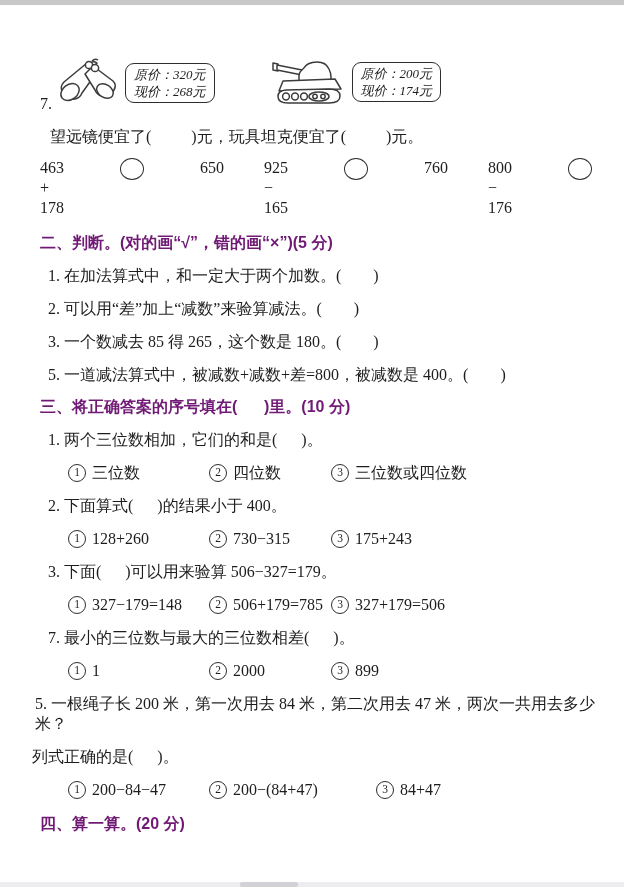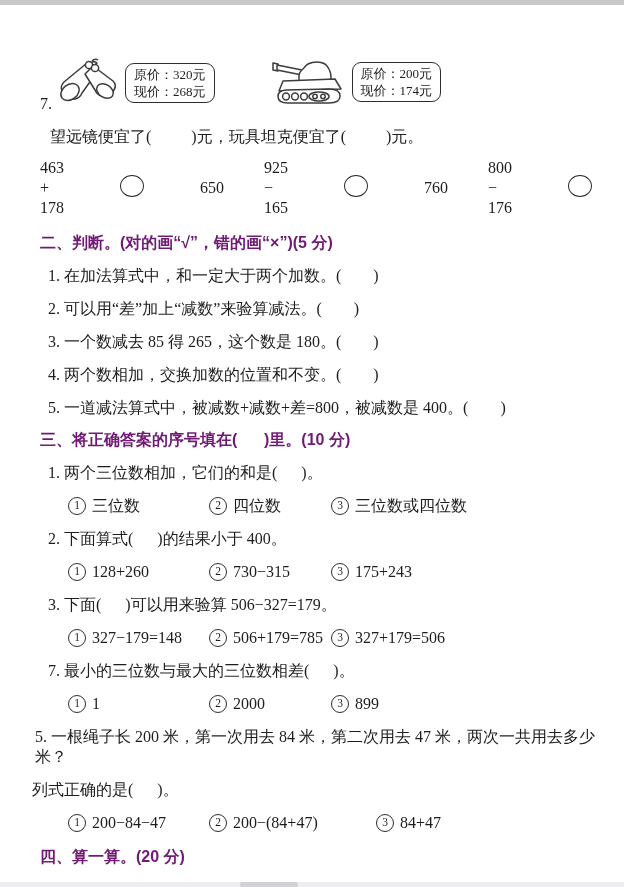--- a/index.html
+++ b/index.html
@@ -7,37 +7,37 @@
     width:624px;height:887px;overflow:hidden;background:#ffffff;position:relative;
     font-family:"Liberation Serif","DejaVu Serif",serif;color:#1d1d1d;
     -webkit-font-smoothing:antialiased;
   }
   .top-bar{height:5px;background:#c8c8c8;width:100%;}
   .page{padding:46px 28px 0 40px;font-size:16px;}
   .line{white-space:pre-wrap;line-height:20px;}
   
   .q7-row{display:flex;align-items:flex-end;height:58px;margin-top:4px;}
   .qnum{line-height:18px;margin-right:4px;}
-  .q7-fig{display:flex;align-items:flex-start;align-self:flex-start;}
+  .q7-fig{display:flex;align-items:flex-start;align-self:flex-start;font-style:italic;}
   .fig-icon{flex:0 0 auto;}
   .price-box{
     border:1.6px solid #2e2e2e;border-radius:9px;padding:2px 8px;margin-left:5px;
     font-size:13px;line-height:17px;white-space:nowrap;align-self:center;
   }
   .q7-spacer{width:56px;}
   .statement{margin-top:14px;margin-left:10px;}
   
   .q8-head{margin-top:16px;display:flex;align-items:center;}
   .circle{
     display:inline-block;width:22px;height:20px;border:1.4px solid #2e2e2e;
     border-radius:50%;background:#fff;flex:0 0 auto;
   }
   .q8-head .circle{width:21px;height:19px;margin:0 1px 6px 1px;}
   .q8-row{margin-top:11px;display:flex;align-items:center;}
-  .cmp-group{display:flex;align-items:center;margin-right:0;gap:47px;}
+  .cmp-group{display:flex;margin-right:0;gap:47px;}
   .cmp-group + .cmp-group{margin-left:40px;}
   .cmp-left{word-spacing:7px;}
   .cmp-group .circle{margin:0 9px 4px 9px;}
   
   .sec-title{
     font-family:"Liberation Sans","DejaVu Sans",sans-serif;font-weight:700;
     color:#701a75;line-height:20px;white-space:pre-wrap;
   }
   .sec2-title{margin-top:15px;}
   .sec3-title{margin-top:12px;}
@@ -143,21 +143,20 @@
         </div>
       </div>
   </section>
 
   <section>
     <div class="sec-title sec2-title">二、判断。(对的画“√”，错的画“×”)(5 分)</div>
     <div id="sec2-items">
         <div class="line tf-item">1. 在加法算式中，和一定大于两个加数。(        )</div>
         <div class="line tf-item">2. 可以用“差”加上“减数”来验算减法。(        )</div>
         <div class="line tf-item">3. 一个数减去 85 得 265，这个数是 180。(        )</div>
-        <div class="line tf-item">4. 两个数相加，交换加数的位置和不变。(        )</div>
         <div class="line tf-item">5. 一道减法算式中，被减数+减数+差=800，被减数是 400。(        )</div>
       </div>
   </section>
 
   <section>
     <div class="sec-title sec3-title">三、将正确答案的序号填在(      )里。(10 分)</div>
     <div id="sec3-items">
         <div class="line stem">1. 两个三位数相加，它们的和是(      )。</div>
         <div class="opt-row opt-row-0">
           <span class="opt"><span class="circ-num">1</span><span class="line opt-text">三位数</span></span>

